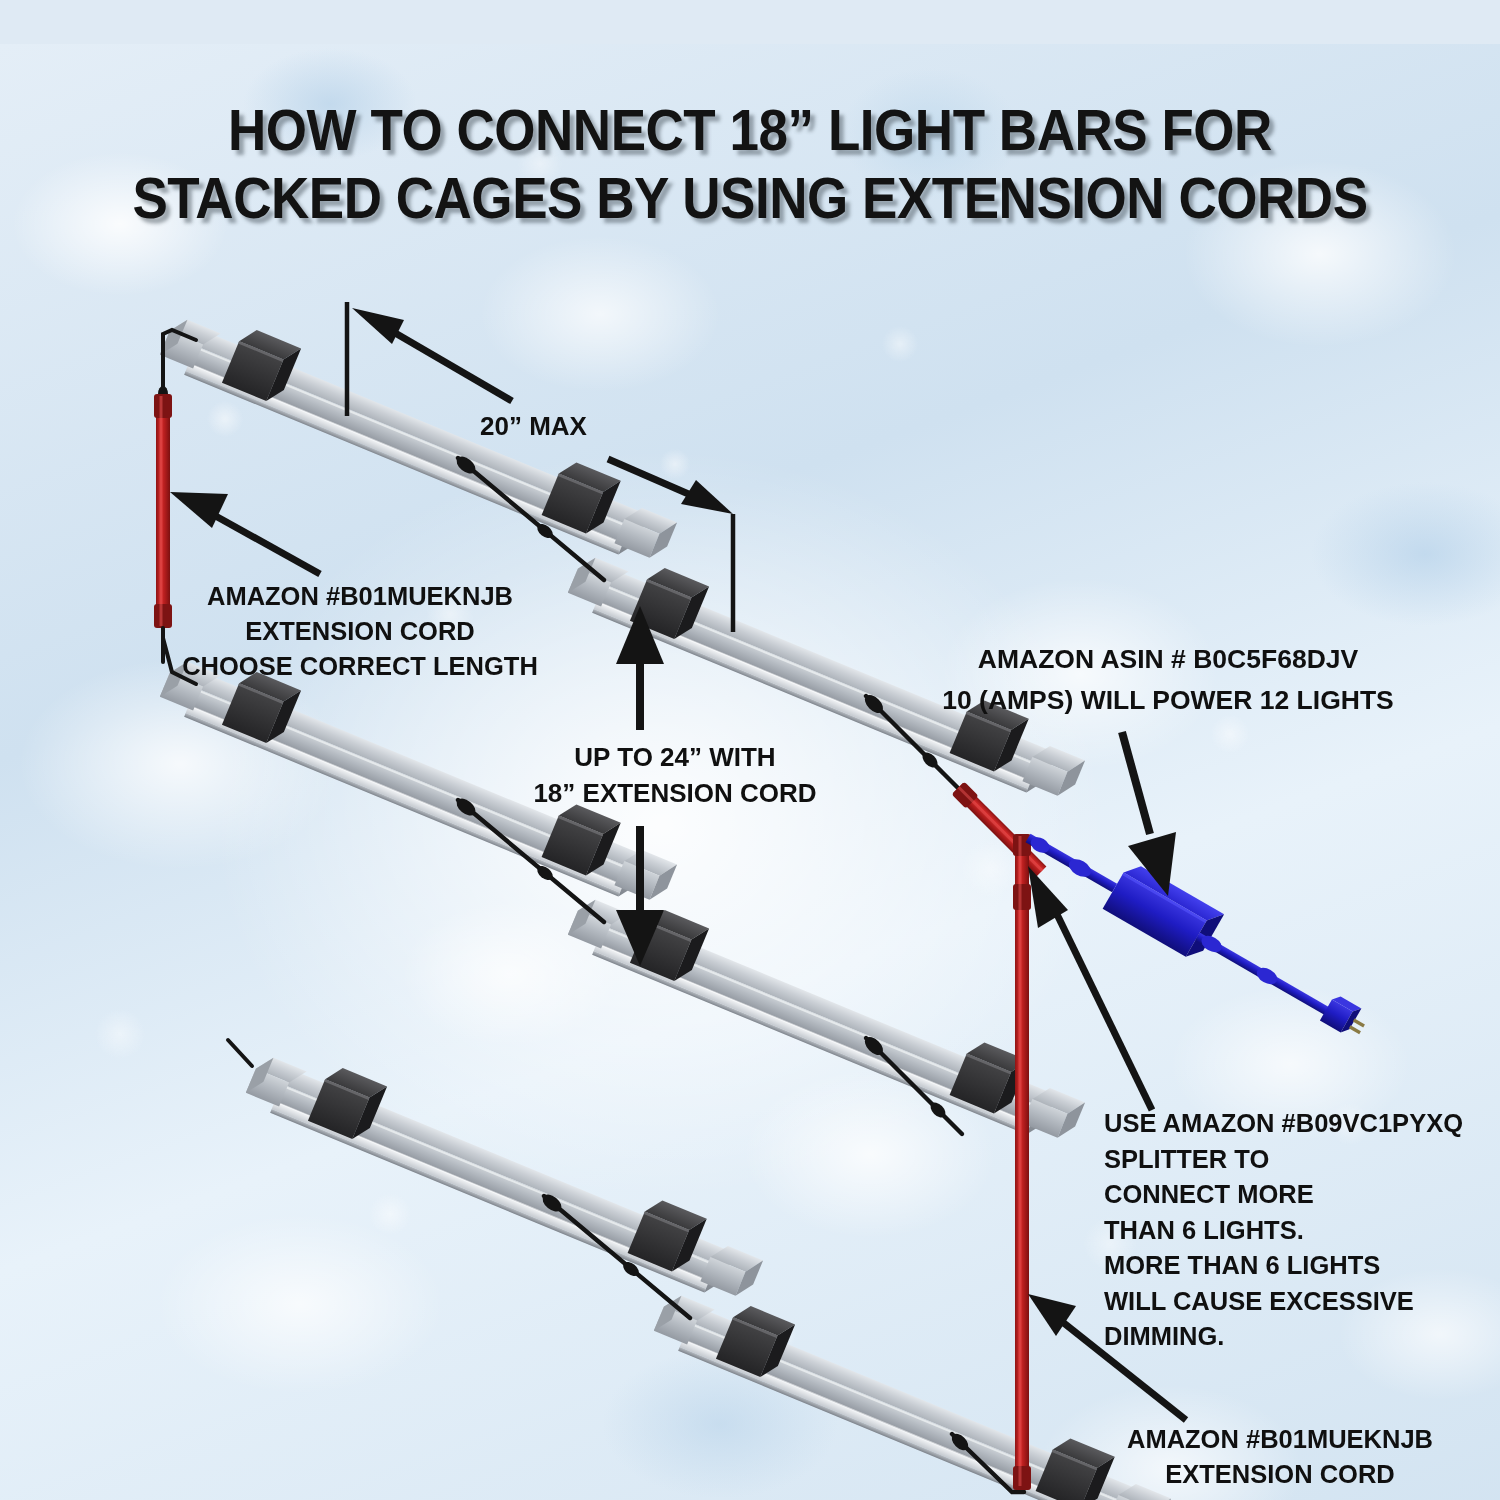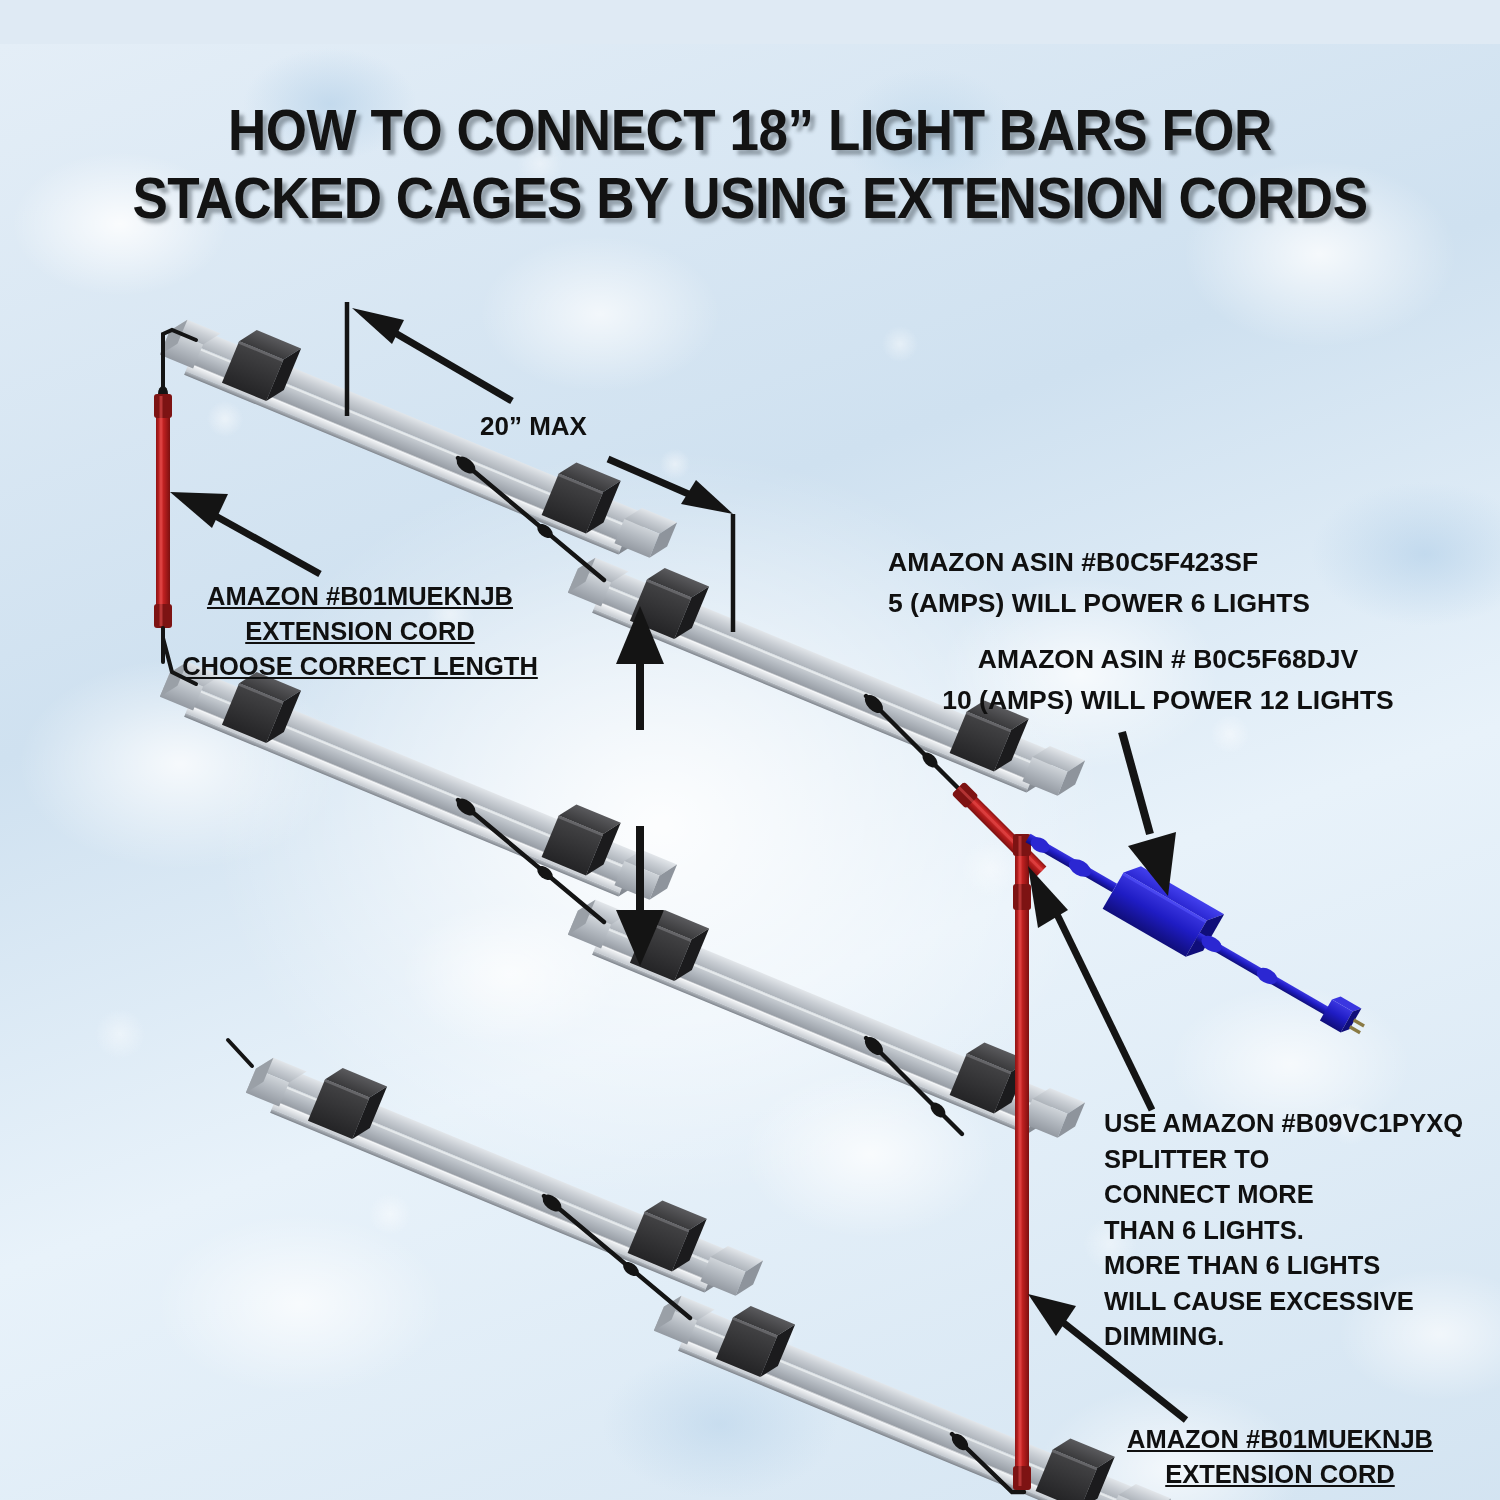--- a/index.html
+++ b/index.html
@@ -61,21 +61,21 @@
     line-height:68px;
     letter-spacing:-0.5px;
     transform:scaleX(.93);
     text-shadow:5px 5px 4px rgba(60,70,80,.45);
     white-space:pre-line;
     font-family:"Liberation Sans", sans-serif;
   }
 
   
   .anno{position:absolute;color:#101010;font-weight:bold;white-space:pre-line;}
-  .anno.c{text-align:center;text-decoration:underline;}
+  .anno.c{text-align:center;}
   .anno.l{text-align:left;}
 
   #anno-left-cord{left:150px;top:535px;width:420px;font-size:25.5px;line-height:35px;text-align:center;}
   #anno-30max{left:480px;top:365px;font-size:26px;line-height:34px;}
   #anno-24{left:500px;top:695px;width:350px;font-size:26px;line-height:36px;text-align:center;}
   #anno-asin1{left:888px;top:498px;width:540px;font-size:26.5px;line-height:41px;text-align:left;}
   #anno-asin2{left:888px;top:595px;width:560px;font-size:26.5px;line-height:41px;text-align:center;}
   #anno-splitter{left:1104px;top:1062px;width:400px;font-size:25.5px;line-height:35.5px;text-align:left;}
   #anno-bottom-cord{left:1060px;top:1378px;width:440px;font-size:25.5px;line-height:35px;text-align:center;}
 
@@ -350,23 +350,23 @@
 
   <div class="title">HOW TO CONNECT 18” LIGHT BARS FOR
 STACKED CAGES BY USING EXTENSION CORDS</div>
 
   <div class="anno c" id="anno-left-cord">AMAZON #B01MUEKNJB
 EXTENSION CORD
 CHOOSE CORRECT LENGTH</div>
 
   <div class="anno l" id="anno-30max">20” MAX</div>
 
-
-  <div class="anno l" id="anno-asin1">AMAZON ASIN #B0C5F423SF
-5 (AMPS) WILL POWER 6 LIGHTS</div>
+  <div class="anno c" id="anno-24">UP TO 24” WITH
+18” EXTENSION CORD</div>
+
 
   <div class="anno l" id="anno-asin2">AMAZON ASIN # B0C5F68DJV
 10 (AMPS) WILL POWER 12 LIGHTS</div>
 
   <div class="anno l" id="anno-splitter">USE AMAZON #B09VC1PYXQ
  SPLITTER TO
 CONNECT MORE
 THAN 6 LIGHTS.
 MORE THAN 6 LIGHTS
 WILL CAUSE EXCESSIVE

